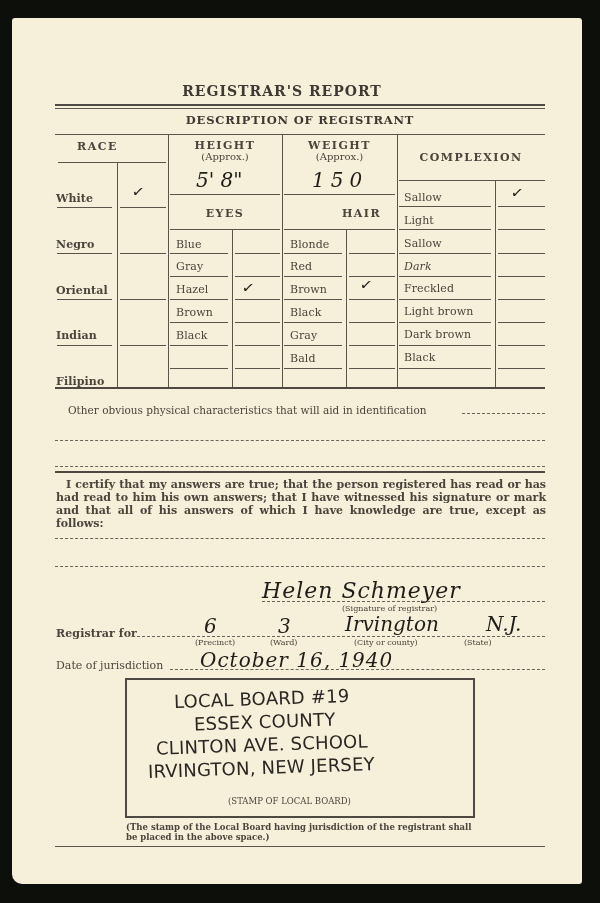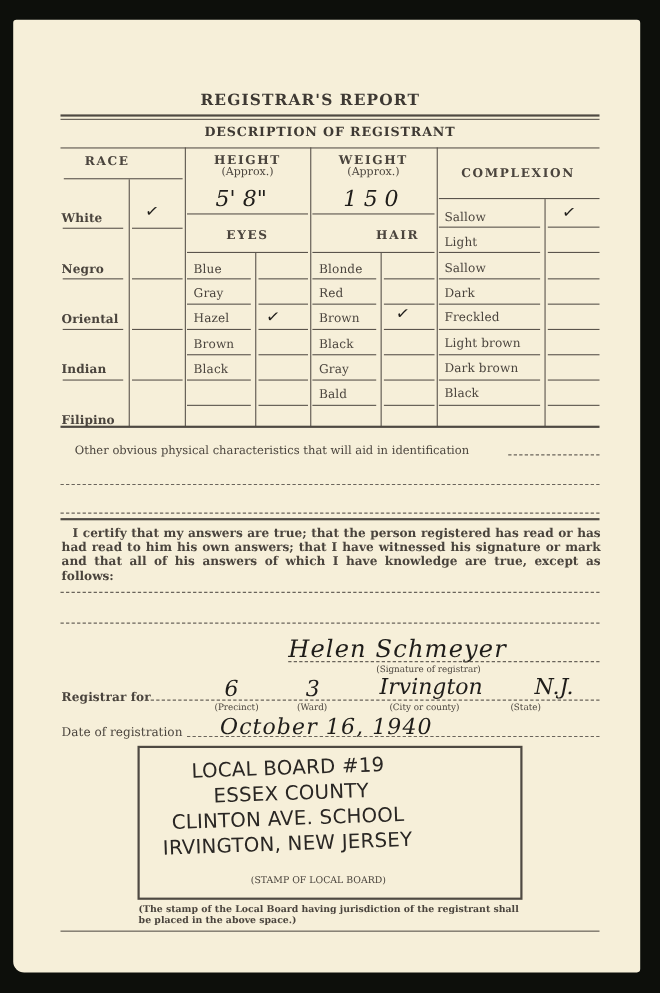--- a/index.html
+++ b/index.html
@@ -120,21 +120,21 @@
 <div class="lbl" style="left:404px;top:191px;font-weight:normal;">Sallow</div>
 <div class="check" style="left:511px;top:184px;">✓</div>
 <div class="hl" style="left:399px;width:92px;top:206px;"></div>
 <div class="hl" style="left:498px;width:47px;top:206px;"></div>
 <div class="lbl" style="left:404px;top:214px;font-weight:normal;">Light</div>
 <div class="hl" style="left:399px;width:92px;top:229px;"></div>
 <div class="hl" style="left:498px;width:47px;top:229px;"></div>
 <div class="lbl" style="left:404px;top:237px;font-weight:normal;">Sallow</div>
 <div class="hl" style="left:399px;width:92px;top:253px;"></div>
 <div class="hl" style="left:498px;width:47px;top:253px;"></div>
-<div class="lbl" style="left:404px;top:260px;font-weight:normal;">Dark</div>
+<div class="lbl" style="left:404px;top:260px;font-weight:normal;font-style:italic;">Dark</div>
 <div class="hl" style="left:399px;width:92px;top:276px;"></div>
 <div class="hl" style="left:498px;width:47px;top:276px;"></div>
 <div class="lbl" style="left:404px;top:282px;font-weight:normal;">Freckled</div>
 <div class="hl" style="left:399px;width:92px;top:299px;"></div>
 <div class="hl" style="left:498px;width:47px;top:299px;"></div>
 <div class="lbl" style="left:404px;top:305px;font-weight:normal;">Light brown</div>
 <div class="hl" style="left:399px;width:92px;top:322px;"></div>
 <div class="hl" style="left:498px;width:47px;top:322px;"></div>
 <div class="lbl" style="left:404px;top:328px;font-weight:normal;">Dark brown</div>
 <div class="hl" style="left:399px;width:92px;top:345px;"></div>
@@ -161,21 +161,21 @@
 <div class="dash" style="left:132px;width:413px;top:636px;"></div>
 <div class="hand" style="left:204px;top:614px;">6</div>
 <div class="small" style="left:195px;top:638px;">(Precinct)</div>
 <div class="hand" style="left:278px;top:614px;">3</div>
 <div class="small" style="left:270px;top:638px;">(Ward)</div>
 <div class="hand" style="left:334px;top:612px;margin-left:11px;">Irvington</div>
 <div class="small" style="left:354px;top:638px;">(City or county)</div>
 <div class="hand" style="left:486px;top:612px;">N.J.</div>
 <div class="small" style="left:464px;top:638px;">(State)</div>
 
-<div class="abs" style="left:56px;top:659px;font-size:11px;color:#4a443d;white-space:nowrap;">Date of registration</div>
+<div class="abs" style="left:56px;top:659px;font-size:11px;color:#4a443d;white-space:nowrap;">Date of jurisdiction</div>
 <div class="dash" style="left:170px;width:375px;top:669px;"></div>
 <div class="hand" style="left:200px;top:648px;letter-spacing:1px;">October 16, 1940</div>
 
 <div class="abs" style="left:125px;top:678px;width:346px;height:136px;border:2px solid #4e4942;"></div>
 <div class="stamp" style="left:174px;top:688px;transform:rotate(-2deg);">LOCAL BOARD #19</div>
 <div class="stamp" style="left:194px;top:711px;transform:rotate(-2deg);">ESSEX COUNTY</div>
 <div class="stamp" style="left:156px;top:734px;transform:rotate(-2deg);">CLINTON AVE. SCHOOL</div>
 <div class="stamp" style="left:148px;top:757px;transform:rotate(-2deg);">IRVINGTON, NEW JERSEY</div>
 <div class="small" style="left:228px;top:796px;font-size:8.5px;">(STAMP OF LOCAL BOARD)</div>
 

